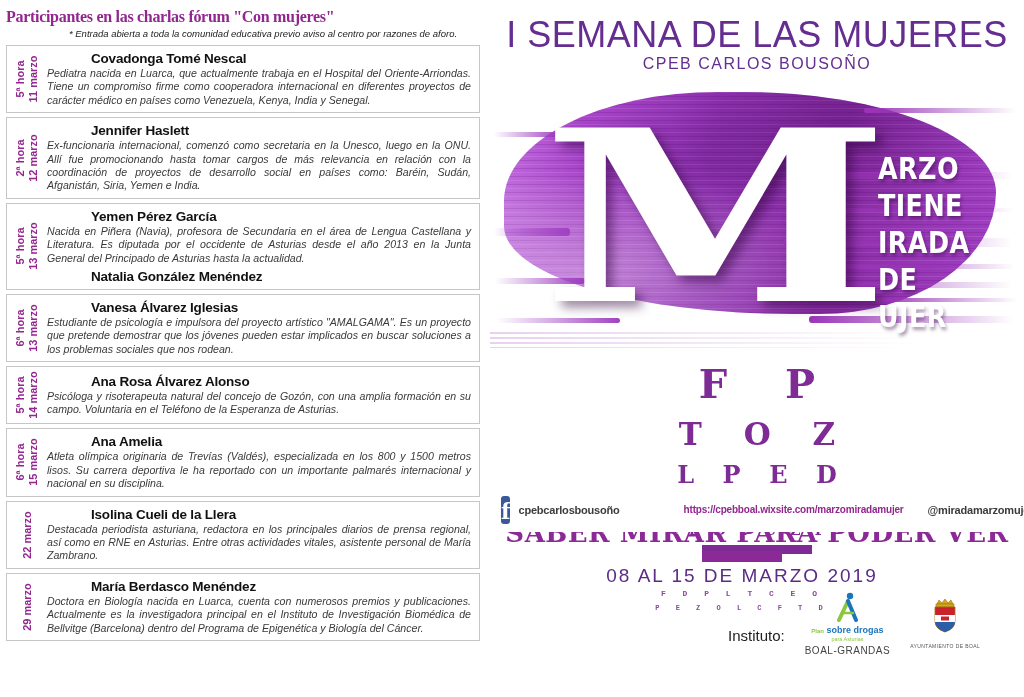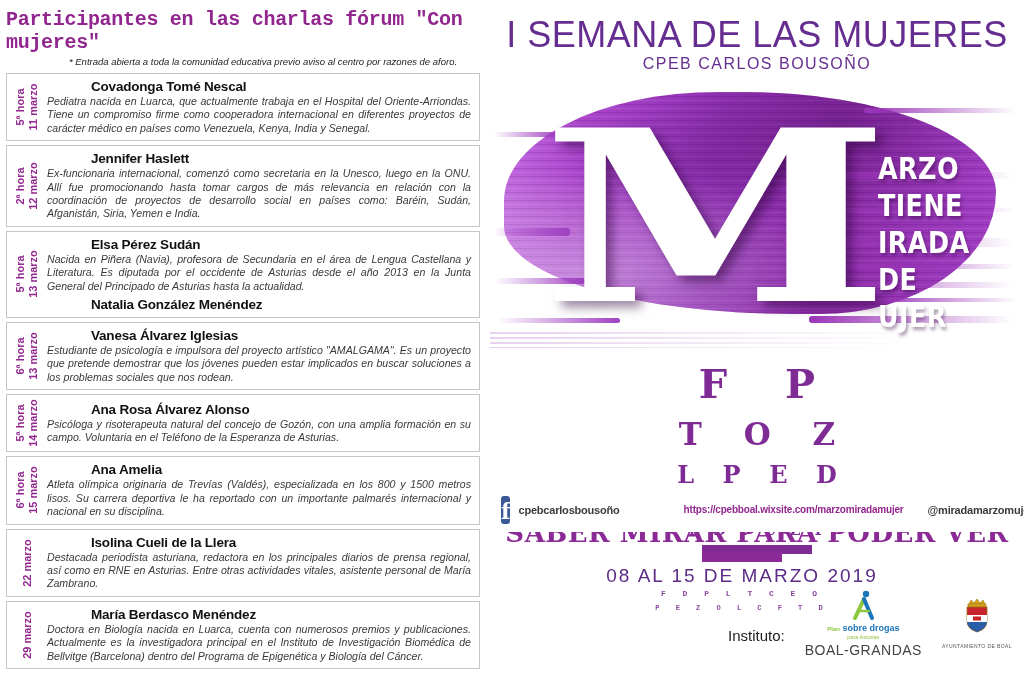--- a/index.html
+++ b/index.html
@@ -1,21 +1,21 @@
 <!DOCTYPE html>
 <html><head>
 <meta charset="utf-8">
 <style>
   * { margin:0; padding:0; box-sizing:border-box; }
   html,body { width:1024px; height:697px; background:#fff; overflow:hidden;
               font-family:"Liberation Sans", sans-serif; }
 
   
   .left-panel { position:absolute; left:0; top:0; width:490px; height:697px; padding:8px 10px 4px 6px; }
-  .lp-title { font-family:Liberation Mono, monospace; font-weight:bold; font-size:20px;
+  .lp-title { font-family:Liberation Serif, serif; font-weight:bold; font-size:16px;
               color:#91268F; letter-spacing:-0.3px; }
   .lp-note  { font-size:9.5px; font-style:italic; color:#222; text-align:center; margin:2px 0 6px 40px; }
   .entries { display:flex; flex-direction:column; gap:4px; }
   .entry { border:1px solid #c6c6c6; background:#fff; display:flex; align-items:center;
            padding:5px 8px 5px 0; box-shadow:0 0 0 2px #fff inset; }
   .vlabel { flex:0 0 40px; align-self:stretch; position:relative; min-height:46px; }
   .vlabel-inner { position:absolute; top:50%; left:50%;
                   transform:translate(-50%,-50%) rotate(-90deg);
                   text-align:center; color:#92278F; font-weight:bold; font-size:11px;
                   line-height:13px; white-space:nowrap; }
@@ -96,21 +96,21 @@
   .ec-s2 { top:604px; font-size:7px; letter-spacing:6px; }
 
   
   .collab { position:absolute; top:596px; left:238px; right:6px; height:56px;
             display:flex; align-items:center; gap:20px; }
   .collab-label { font-size:15px; color:#222; margin-top:22px; }
   .logo-psd { text-align:center; line-height:1.1; }
   .psd-l1 { font-size:9px; font-weight:bold; color:#1b75bb; }
   .psd-plan { font-size:6px; color:#8dc63f; font-weight:bold; }
   .psd-l2 { font-size:5.5px; color:#8dc63f; }
-  .psd-l3 { font-size:14px; color:#444; letter-spacing:0.5px; margin-top:3px; }
+  .psd-l3 { font-size:10px; color:#444; letter-spacing:0.5px; margin-top:3px; }
   .logo-boal { text-align:center; line-height:1.1; }
   .boal-txt { font-size:5px; color:#555; letter-spacing:0.4px; margin-top:2px; }
 
   
   .footer { position:absolute; left:0; right:0; bottom:0; height:45px; background:#fff;
             display:flex; align-items:center; padding-left:11px; }
   .fb-icon { width:28px; height:28px; background:#3b5998; border-radius:3px; color:#fff;
              font-family:"DejaVu Serif", serif; font-weight:bold; font-size:22px;
              display:flex; align-items:flex-end; justify-content:center; line-height:26px;
              cursor:pointer; }
@@ -160,21 +160,21 @@
 
     <div class="entry">
       <div class="vlabel">
           <div class="vlabel-inner">
         <div>5ª hora</div>
         <div>13 marzo</div>
       </div>
         </div>
       <div class="entry-body">
         <div class="person">
-          <div class="person-name">Elsa Pérez Sudán</div>
+          <div class="person-name">Yemen Pérez García</div>
           <div class="person-bio">Nacida en Piñera (Navia), profesora de Secundaria en el área de Lengua Castellana y Literatura. Es diputada por el occidente de Asturias desde el año 2013 en la Junta General del Principado de Asturias hasta la actualidad.</div>
         </div>
         <div class="person">
           <div class="person-name">Natalia González Menéndez</div>
         </div>
       </div>
     </div>
 
     <div class="entry">
       <div class="vlabel">

